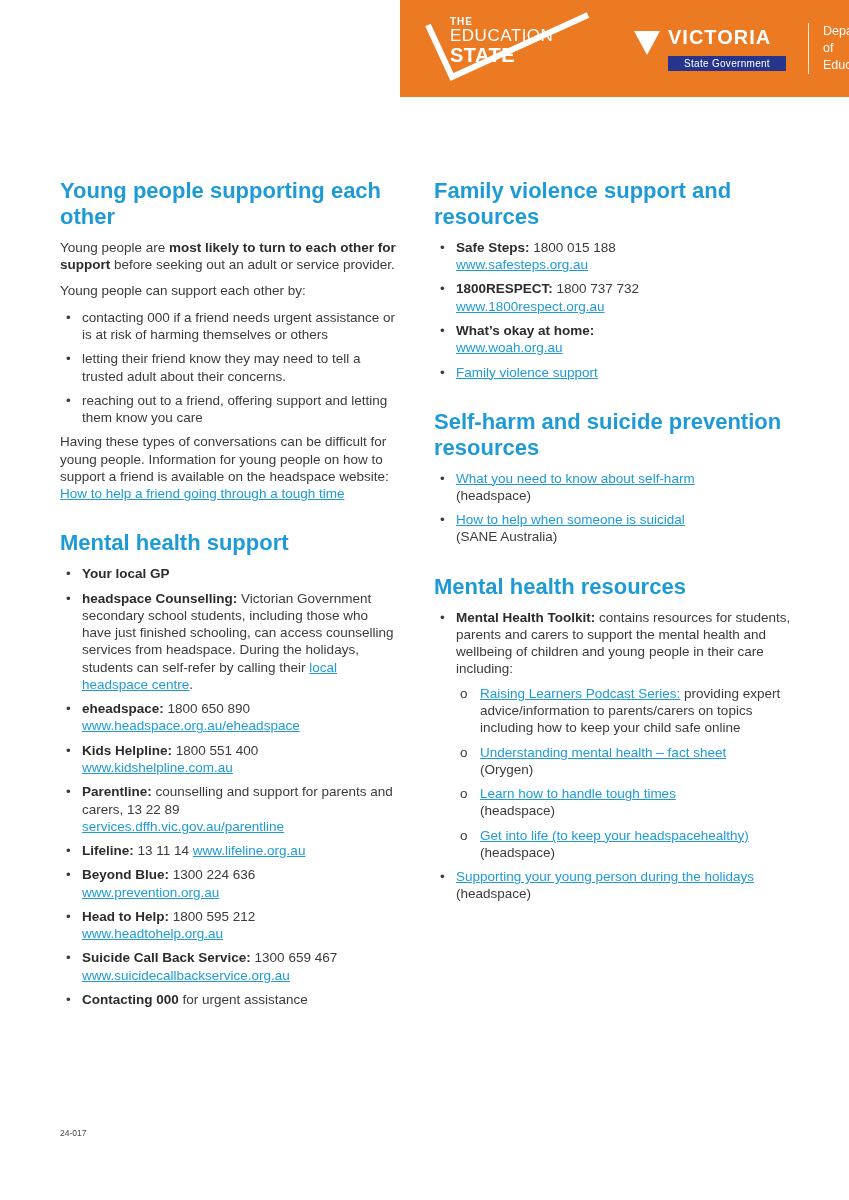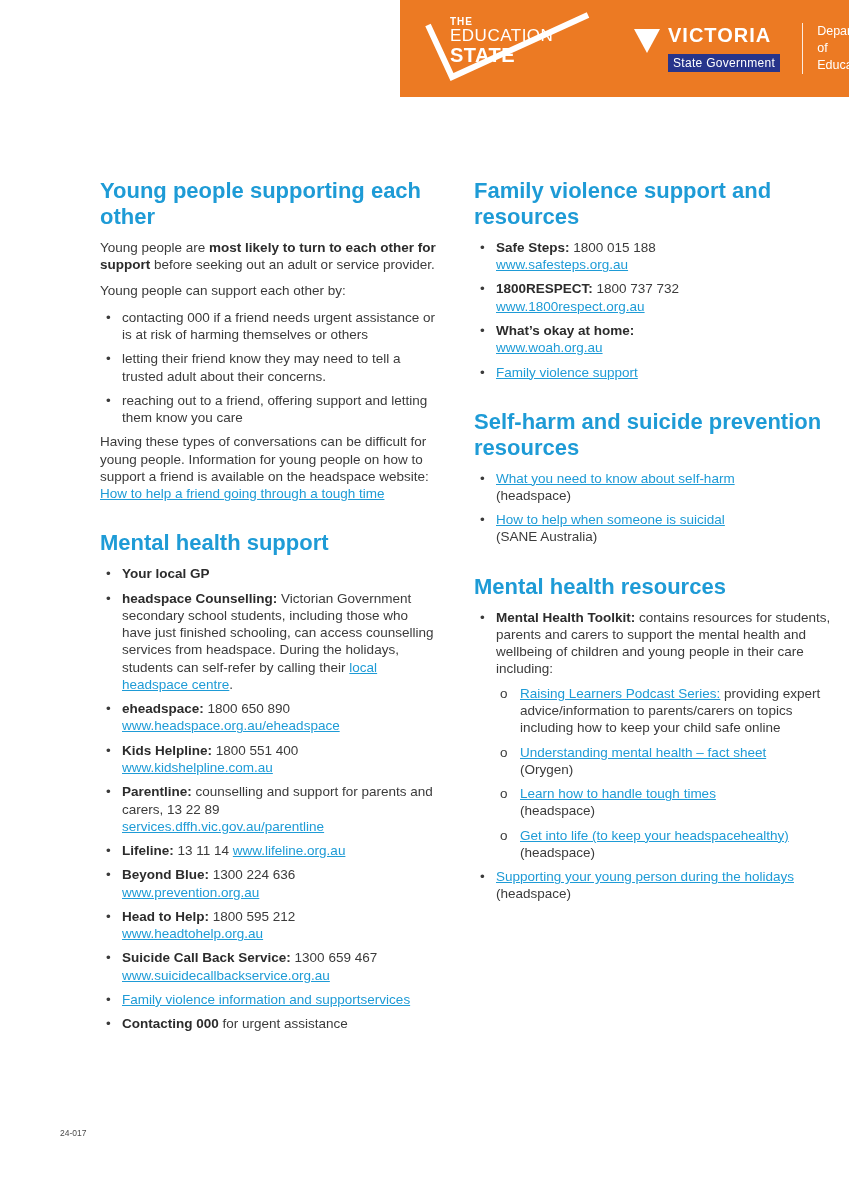--- a/index.html
+++ b/index.html
@@ -24,28 +24,28 @@
   .es-logo{position:relative;width:172px;height:76px;margin-left:20px;flex:none;}
   .es-slash{position:absolute;inset:0;}
   .es-text{position:absolute;left:30px;top:6px;color:#fff;line-height:1.05;}
   .es-the{font-size:10px;font-weight:bold;letter-spacing:1px;display:block;}
   .es-education{font-size:17px;font-weight:normal;letter-spacing:.5px;display:block;}
   .es-state{font-size:20px;font-weight:bold;letter-spacing:.5px;display:block;}
   .vic-logo{display:flex;align-items:flex-start;margin-left:40px;flex:none;}
   .vic-tri{margin-top:2px;flex:none;}
   .vic-stack{margin-left:6px;}
   .vic-name{color:#fff;font-weight:bold;font-size:20px;letter-spacing:1px;line-height:1;}
-  .vic-sub{display:inline-block;background:var(--navy);color:#fff;font-size:12px;
-    padding:2px 5px;margin-top:9px;letter-spacing:.3px;}
+  .vic-sub{display:inline-block;background:var(--navy);color:#fff;font-size:10px;
+    padding:2px 16px;margin-top:9px;letter-spacing:.3px;}
   .dept{
     margin-left:22px;padding-left:14px;border-left:1px solid rgba(255,255,255,.85);
     color:#fff;font-size:12.5px;line-height:1.35;
   }
   
-  .content{position:absolute;top:178px;left:60px;width:732px;display:flex;gap:34px;margin-left:40px;}
+  .content{position:absolute;top:178px;left:60px;width:732px;display:flex;gap:34px;}
   .col{flex:none;}
   .col-left{width:340px;}
   .col-right{width:358px;}
   .col h2{
     color:var(--blue);font-size:22px;font-weight:bold;line-height:1.18;
     margin:28px 0 9px 0;
   }
   .col > h2:first-child{margin-top:0;}
   .col p{margin:0 0 9px 0;font-size:13.5px;line-height:1.28;}
   .col ul{list-style:none;margin:0 0 6px 0;padding:0;font-size:13.5px;line-height:1.28;}
@@ -109,21 +109,20 @@
       <ul>
         <li><span class="b">Your local GP</span></li>
         <li><span class="b">headspace Counselling:</span><span> Victorian Government secondary school students, including those who have just finished schooling, can access counselling services from headspace. During the holidays, students can self-refer by calling their </span><a class="lnk" href="#">local headspace centre</a><span>.</span></li>
         <li><span class="b">eheadspace:</span><span> 1800 650 890</span><br><a class="lnk" href="#">www.headspace.org.au/eheadspace</a></li>
         <li><span class="b">Kids Helpline:</span><span> 1800 551 400</span><br><a class="lnk" href="#">www.kidshelpline.com.au</a></li>
         <li><span class="b">Parentline:</span><span> counselling and support for parents and carers, 13 22 89</span><br><a class="lnk" href="#">services.dffh.vic.gov.au/parentline</a></li>
         <li><span class="b">Lifeline:</span><span> 13 11 14 </span><a class="lnk" href="#">www.lifeline.org.au</a></li>
         <li><span class="b">Beyond Blue:</span><span> 1300 224 636</span><br><a class="lnk" href="#">www.prevention.org.au</a></li>
         <li><span class="b">Head to Help:</span><span> 1800 595 212</span><br><a class="lnk" href="#">www.headtohelp.org.au</a></li>
         <li><span class="b">Suicide Call Back Service:</span><span> 1300 659 467</span><br><a class="lnk" href="#">www.suicidecallbackservice.org.au</a></li>
-        <li><a class="lnk" href="#">Family violence information and supportservices</a></li>
         <li><span class="b">Contacting 000</span><span> for urgent assistance</span></li>
       </ul>
     </div>
   <div class="col col-right">
       <h2>Family violence support and resources</h2>
       <ul>
         <li><span class="b">Safe Steps:</span><span> 1800 015 188</span><br><a class="lnk" href="#">www.safesteps.org.au</a></li>
         <li><span class="b">1800RESPECT:</span><span> 1800 737 732</span><br><a class="lnk" href="#">www.1800respect.org.au</a></li>
         <li><span class="b">What’s okay at home:</span><br><a class="lnk" href="#">www.woah.org.au</a></li>
         <li><a class="lnk" href="#">Family violence support</a></li>

